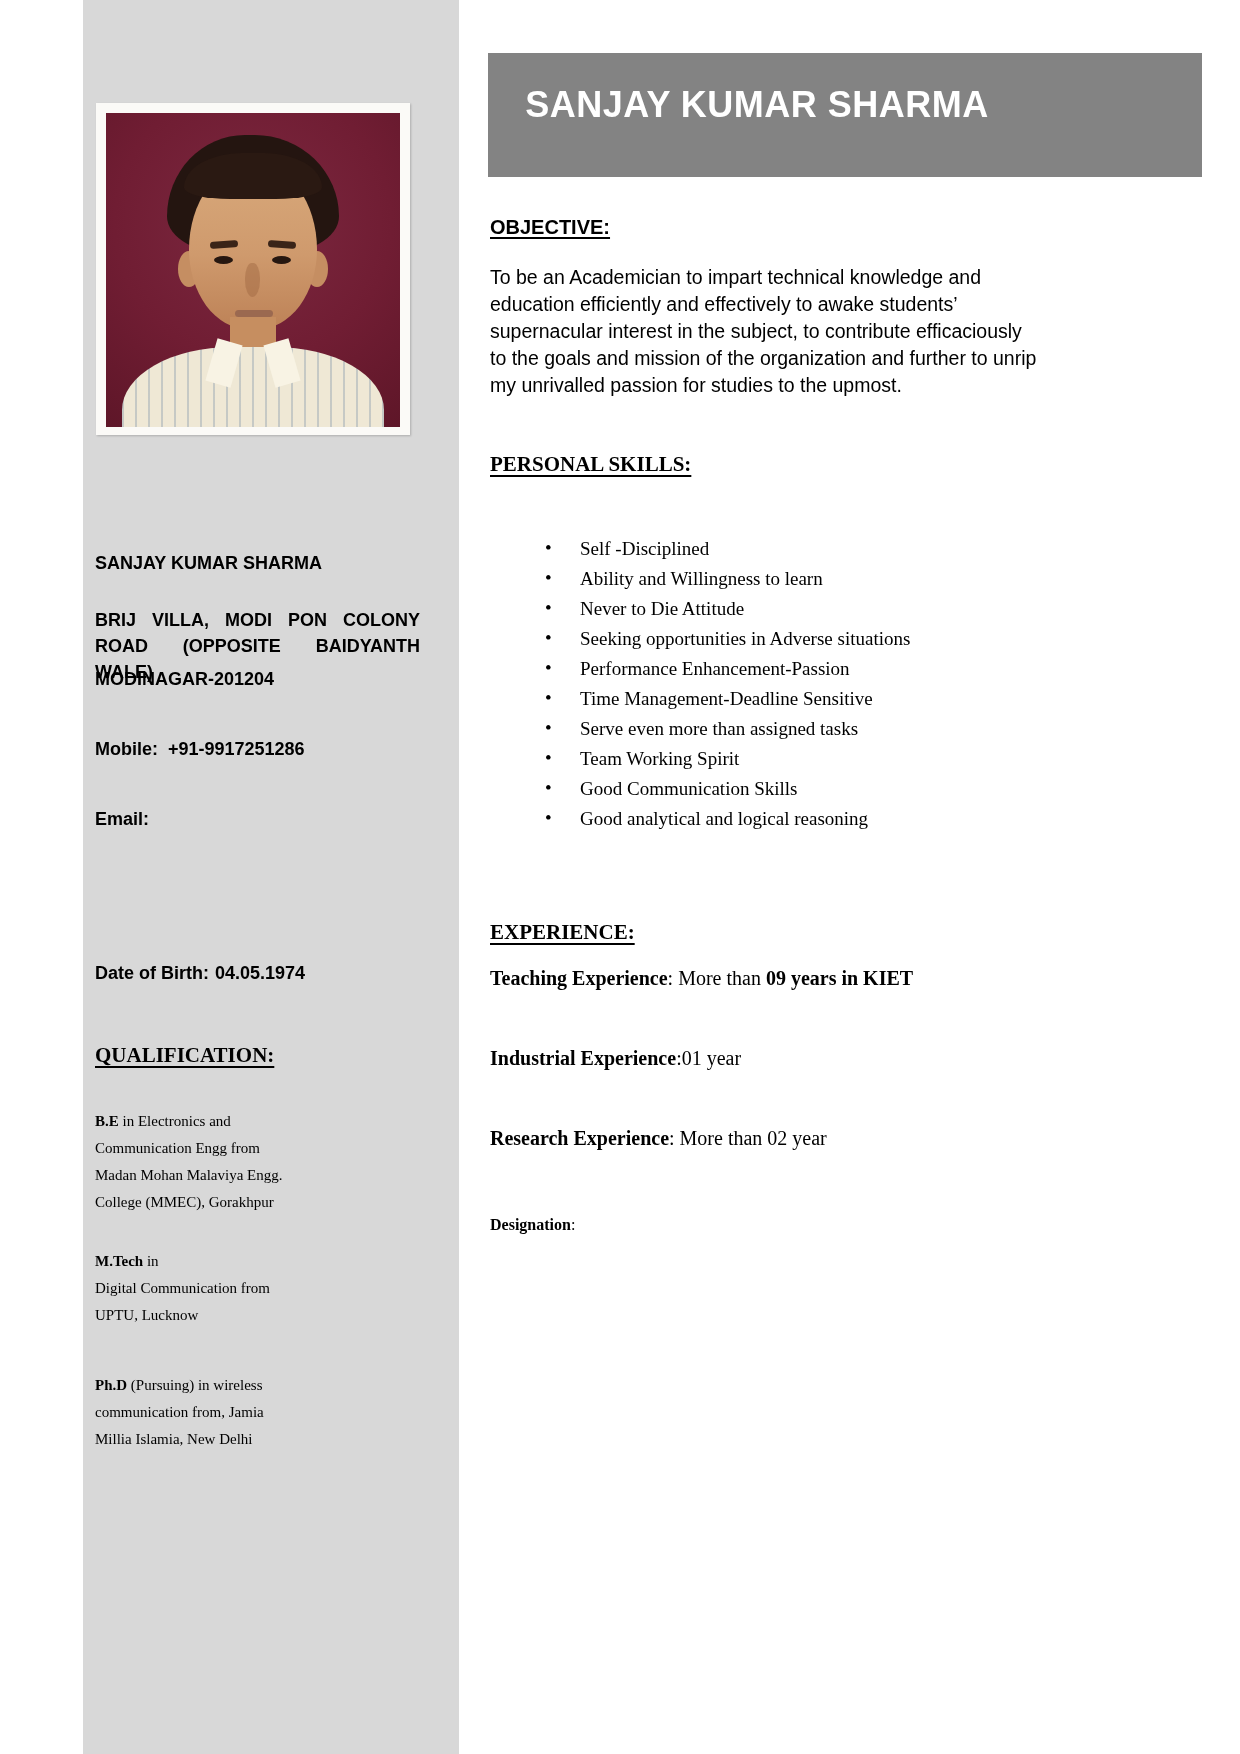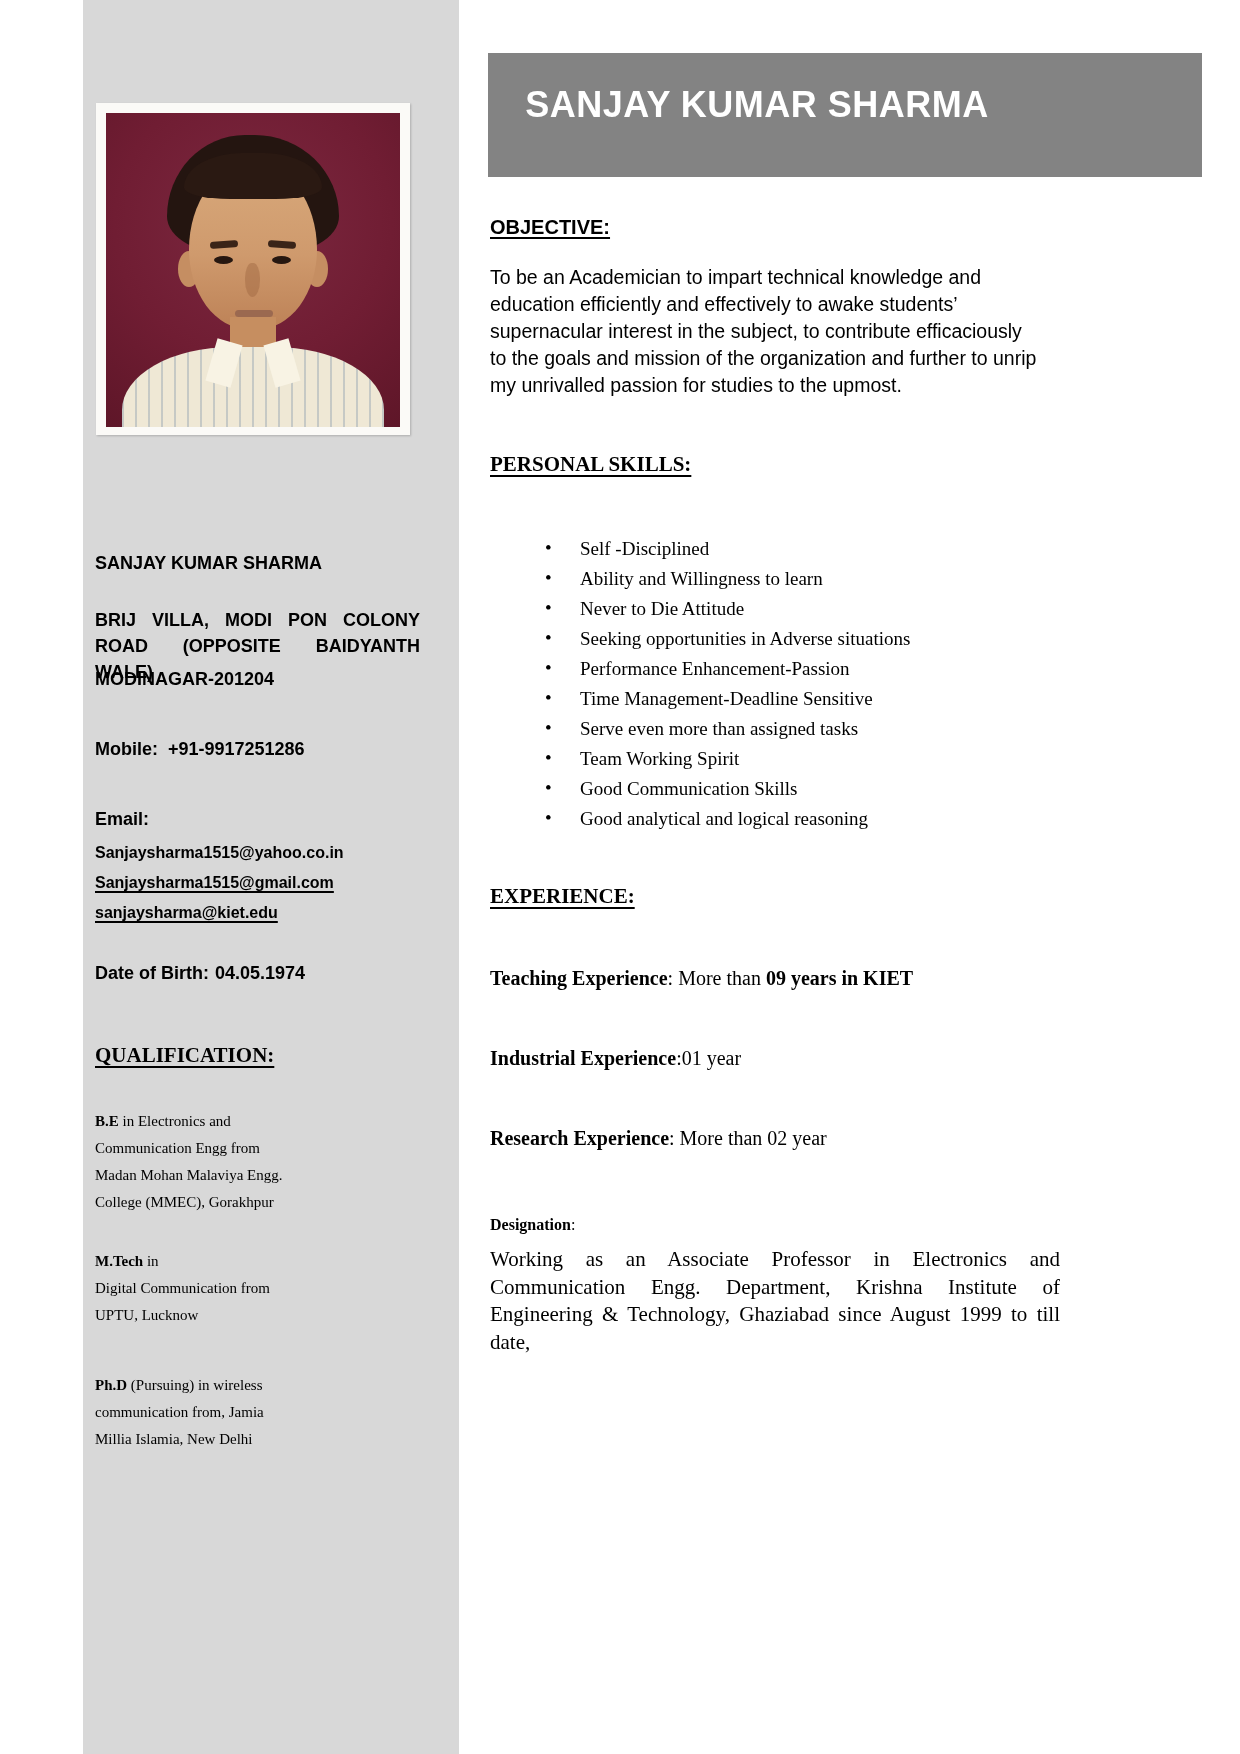--- a/index.html
+++ b/index.html
@@ -67,21 +67,21 @@
   .h-sans{top:216px;font-size:20px;font-weight:bold;text-decoration:underline;
           text-decoration-thickness:2px;text-underline-offset:3px;}
   .obj-para{top:264px;width:548px;font-size:19.5px;line-height:27px;}
   .h-serif{font-family:"Liberation Serif",serif;font-size:21px;font-weight:bold;
            text-decoration:underline;text-decoration-thickness:2px;text-underline-offset:4px;}
   .skills-h{top:452px;}
   .skills{top:534px;width:575px;margin:0;padding:0;list-style:none;
           font-family:"Liberation Serif",serif;font-size:19px;line-height:30px;}
   .skills li{position:relative;padding-left:90px;}
   .skills .blt{position:absolute;left:55px;top:-1px;font-size:19px;}
-  .exp-h{top:884px;}
+  .exp-h{top:920px;}
   .exp-items{top:964px;width:575px;font-family:"Liberation Serif",serif;font-size:20px;line-height:28px;}
   .exp-items p{margin:0 0 52px 0;}
   .desig{top:1210px;width:570px;font-family:"Liberation Serif",serif;font-size:21px;line-height:27.5px;}
   .desig .lbl{font-size:16px;line-height:30px;}
   .desig .para{margin-top:6px;text-align:justify;}
   b,strong{font-weight:bold;margin-top:47px;}
 </style>
 </head>
 <body>
 
@@ -112,25 +112,20 @@
   <div class="sb-text sb-address">BRIJ VILLA, MODI PON COLONY ROAD (OPPOSITE BAIDYANTH WALE)</div>
 
   <div class="sb-text sb-city">MODINAGAR-201204</div>
 
   <div class="sb-text sb-mobile">
     <span>Mobile:</span><span class="mob-val">+91-9917251286</span>
   </div>
 
   <div class="sb-text sb-email-label">Email:</div>
 
-  <div class="sb-text sb-emails" id="emails">
-      <div class="email">Sanjaysharma1515@yahoo.co.in</div>
-      <div class="email u">Sanjaysharma1515@gmail.com</div>
-      <div class="email u">sanjaysharma@kiet.edu</div>
-    </div>
 
   <div class="sb-text sb-dob">
     <span>Date of Birth:</span><span class="dob-val">04.05.1974</span>
   </div>
 
   <div class="sb-text sb-qual-h">QUALIFICATION:</div>
 
   <div class="sb-text sb-quals" id="quals">
       <p><b>B.E</b> in Electronics and<br>Communication Engg from<br>Madan Mohan Malaviya Engg.<br>College (MMEC), Gorakhpur</p>
       <p><b>M.Tech</b> in<br>Digital Communication from<br>UPTU, Lucknow</p>
@@ -165,14 +160,13 @@
 <div class="m h-serif exp-h">EXPERIENCE:</div>
 
 <div class="m exp-items" id="experience">
     <p><b>Teaching Experience</b>: More than <b>09 years in KIET</b></p>
     <p><b>Industrial Experience</b>:01 year</p>
     <p><b>Research Experience</b>: More than 02 year</p>
   </div>
 
 <div class="m desig">
   <div class="lbl"><b>Designation</b><span>:</span></div>
-  <div class="para">Working as an Associate Professor in Electronics and Communication Engg. Department, Krishna Institute of Engineering &amp; Technology, Ghaziabad since August 1999 to till date,</div>
 </div>
 
 </body></html>

